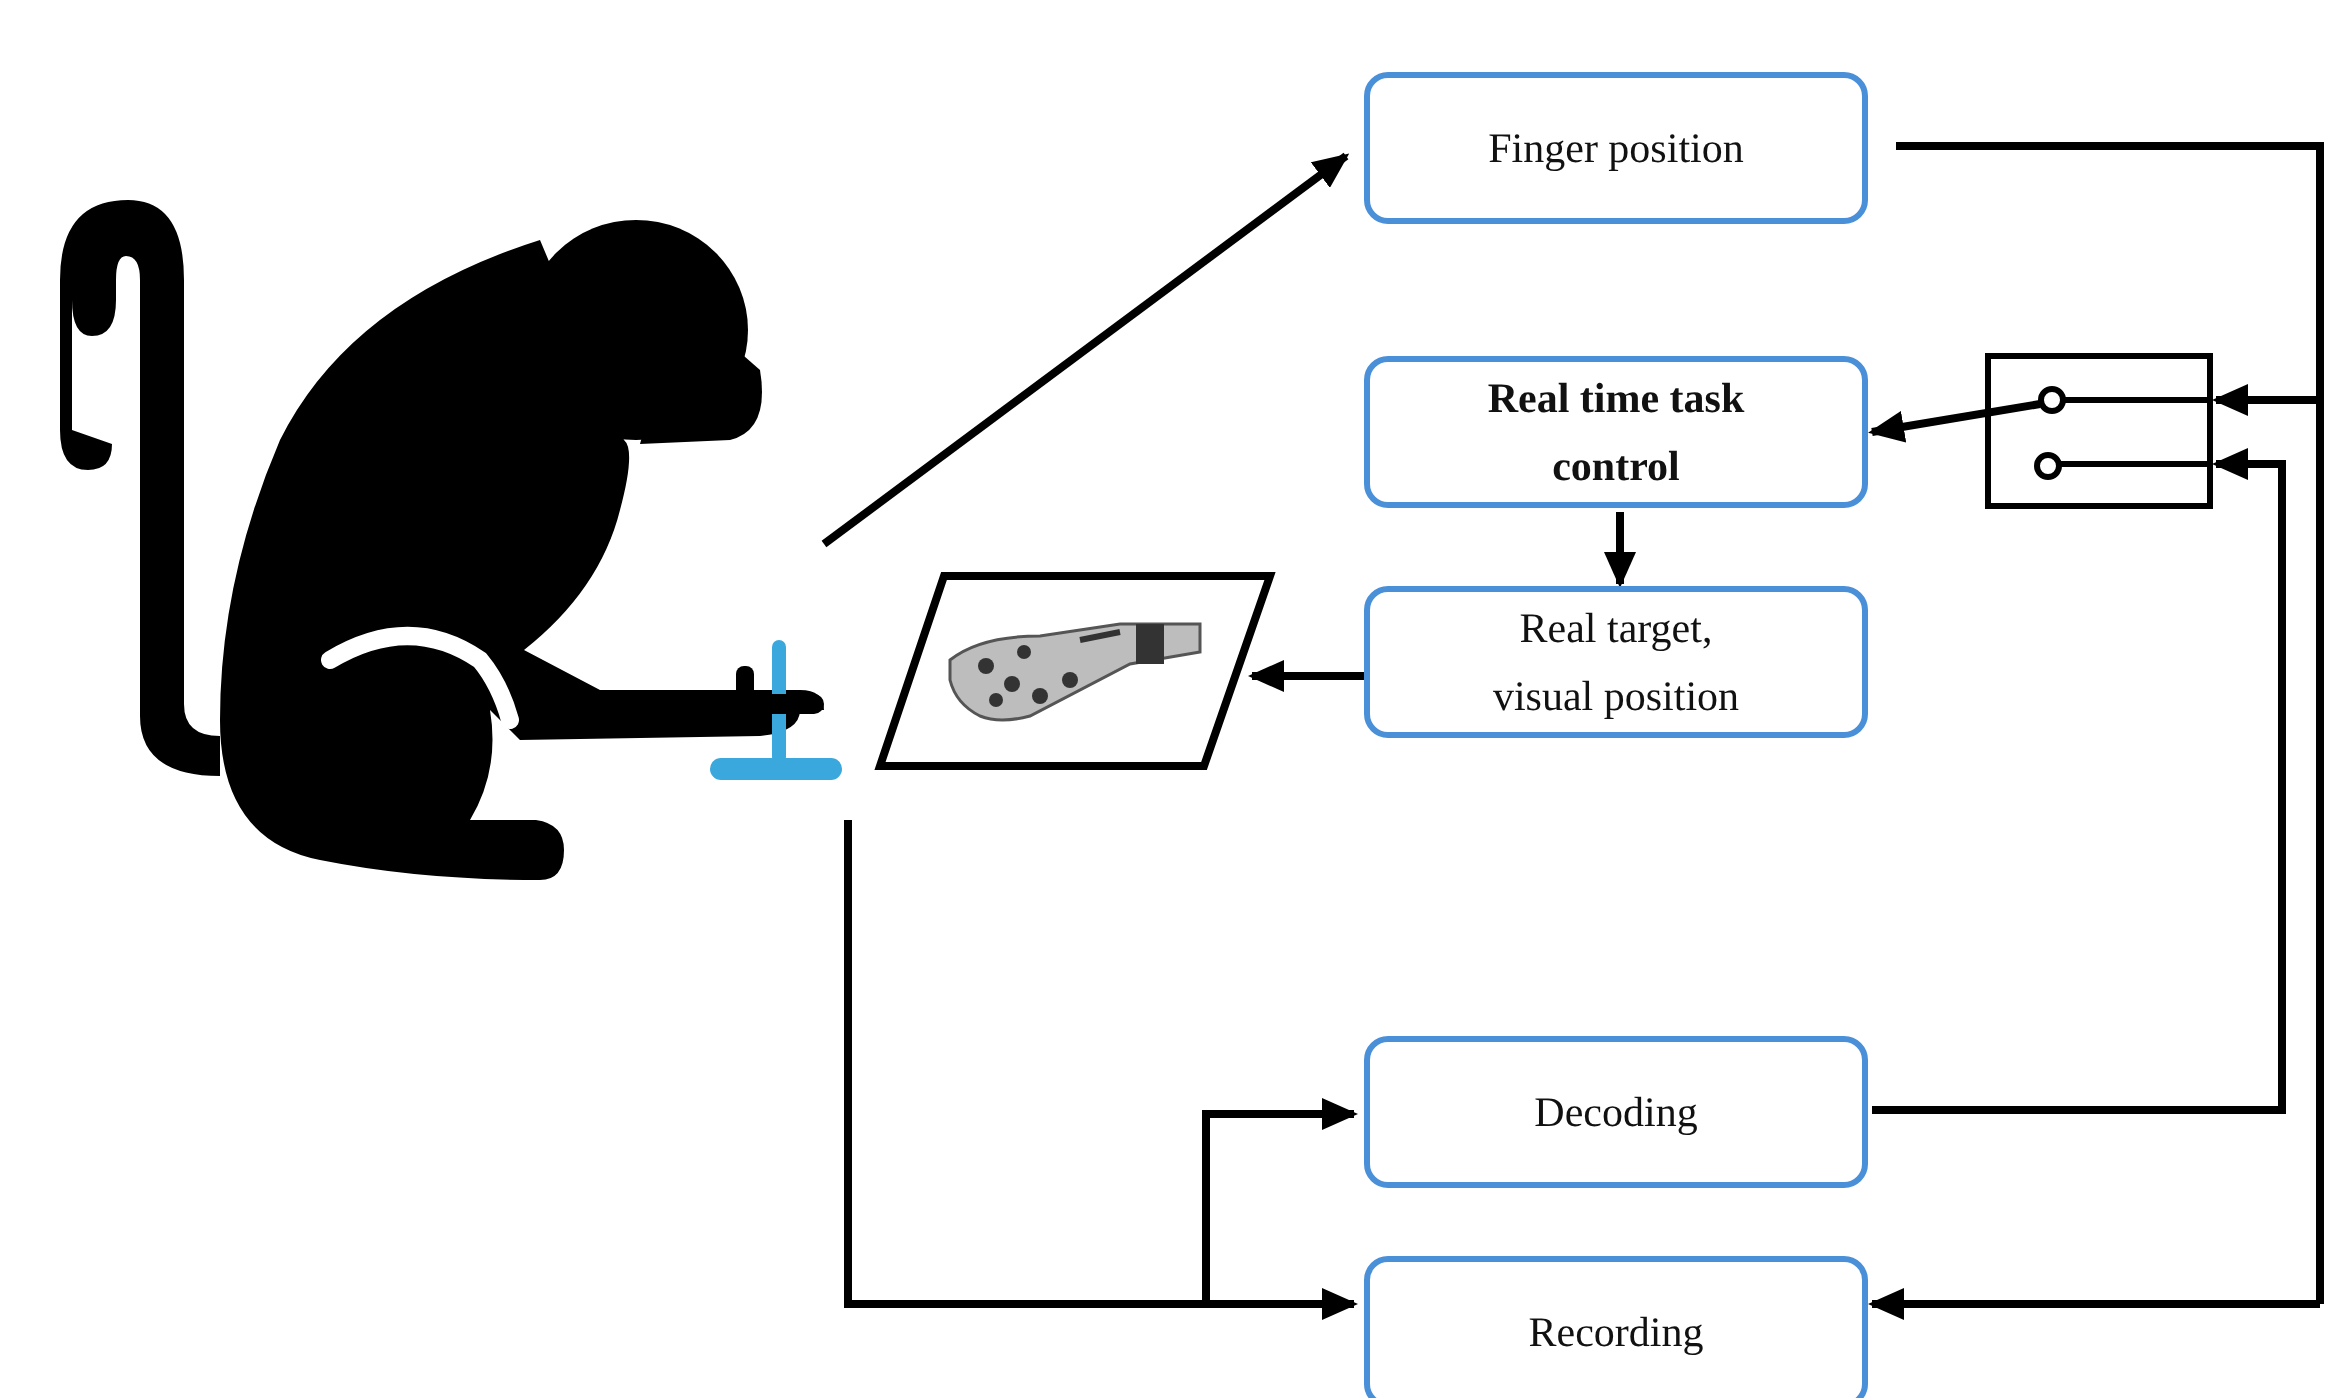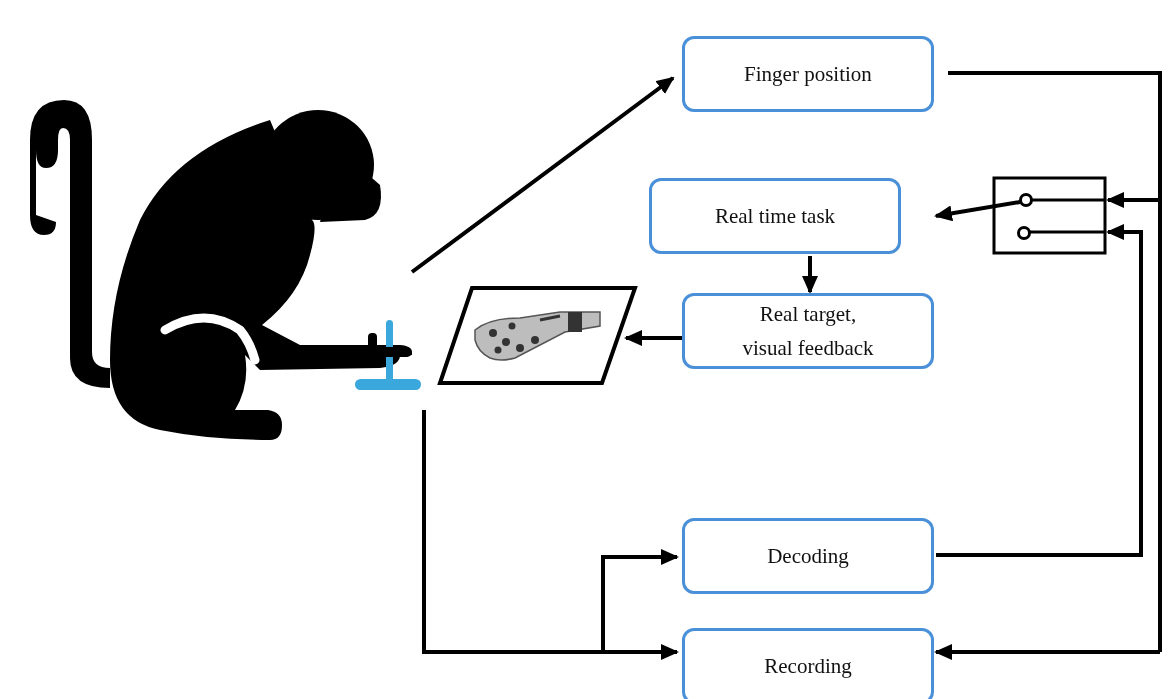--- a/index.html
+++ b/index.html
@@ -6,21 +6,21 @@
   body { width: 1173px; height: 699px; position: relative; overflow: hidden; font-family: "Liberation Serif", serif; }
   svg.canvas { position: absolute; left: 0; top: 0; }
   .box {
     position: absolute; box-sizing: border-box;
     border: 3px solid #4a90d9; border-radius: 12px; background: #fff;
     display: flex; align-items: center; justify-content: center; text-align: center;
     font-family: "Liberation Serif", serif; font-size: 21px; line-height: 34px; color: #111;
   }
   .box span { display: block; }
   #box-finger { left: 682px; top: 36px; width: 252px; height: 76px; }
-  #box-rttc { left: 649px; top: 178px; width: 252px; height: 76px; }
+  #box-rttc { left: 682px; top: 178px; width: 252px; height: 76px; font-weight: bold; }
   #box-cues { left: 682px; top: 293px; width: 252px; height: 76px; }
   #box-decoding { left: 682px; top: 518px; width: 252px; height: 76px; }
   #box-recording { left: 682px; top: 628px; width: 252px; height: 76px; }
 </style>
 </head>
 <body>
 
 <svg class="canvas" width="1173" height="699" viewBox="0 0 1173 699">
   <defs>
     <marker id="arr" markerWidth="10" markerHeight="10" refX="8" refY="5" orient="auto" markerUnits="userSpaceOnUse">
@@ -93,26 +93,27 @@
   <polyline points="424,410 424,652 677,652" fill="none" stroke="#000" stroke-width="4" marker-end="url(#arrBig)"></polyline>
   <polyline points="603,652 603,557 677,557" fill="none" stroke="#000" stroke-width="4" marker-end="url(#arrBig)"></polyline>
 </svg>
 
 <div class="box" id="box-finger">
   <span>Finger position</span>
 </div>
 <div class="box" id="box-rttc">
   <div>
     <span>Real time task</span>
+    <span>control</span>
   </div>
 </div>
 <div class="box" id="box-cues">
   <div>
     <span>Real target,</span>
-    <span>visual feedback</span>
+    <span>visual position</span>
   </div>
 </div>
 <div class="box" id="box-decoding">
   <span>Decoding</span>
 </div>
 <div class="box" id="box-recording">
   <span>Recording</span>
 </div>
 
 </body></html>

